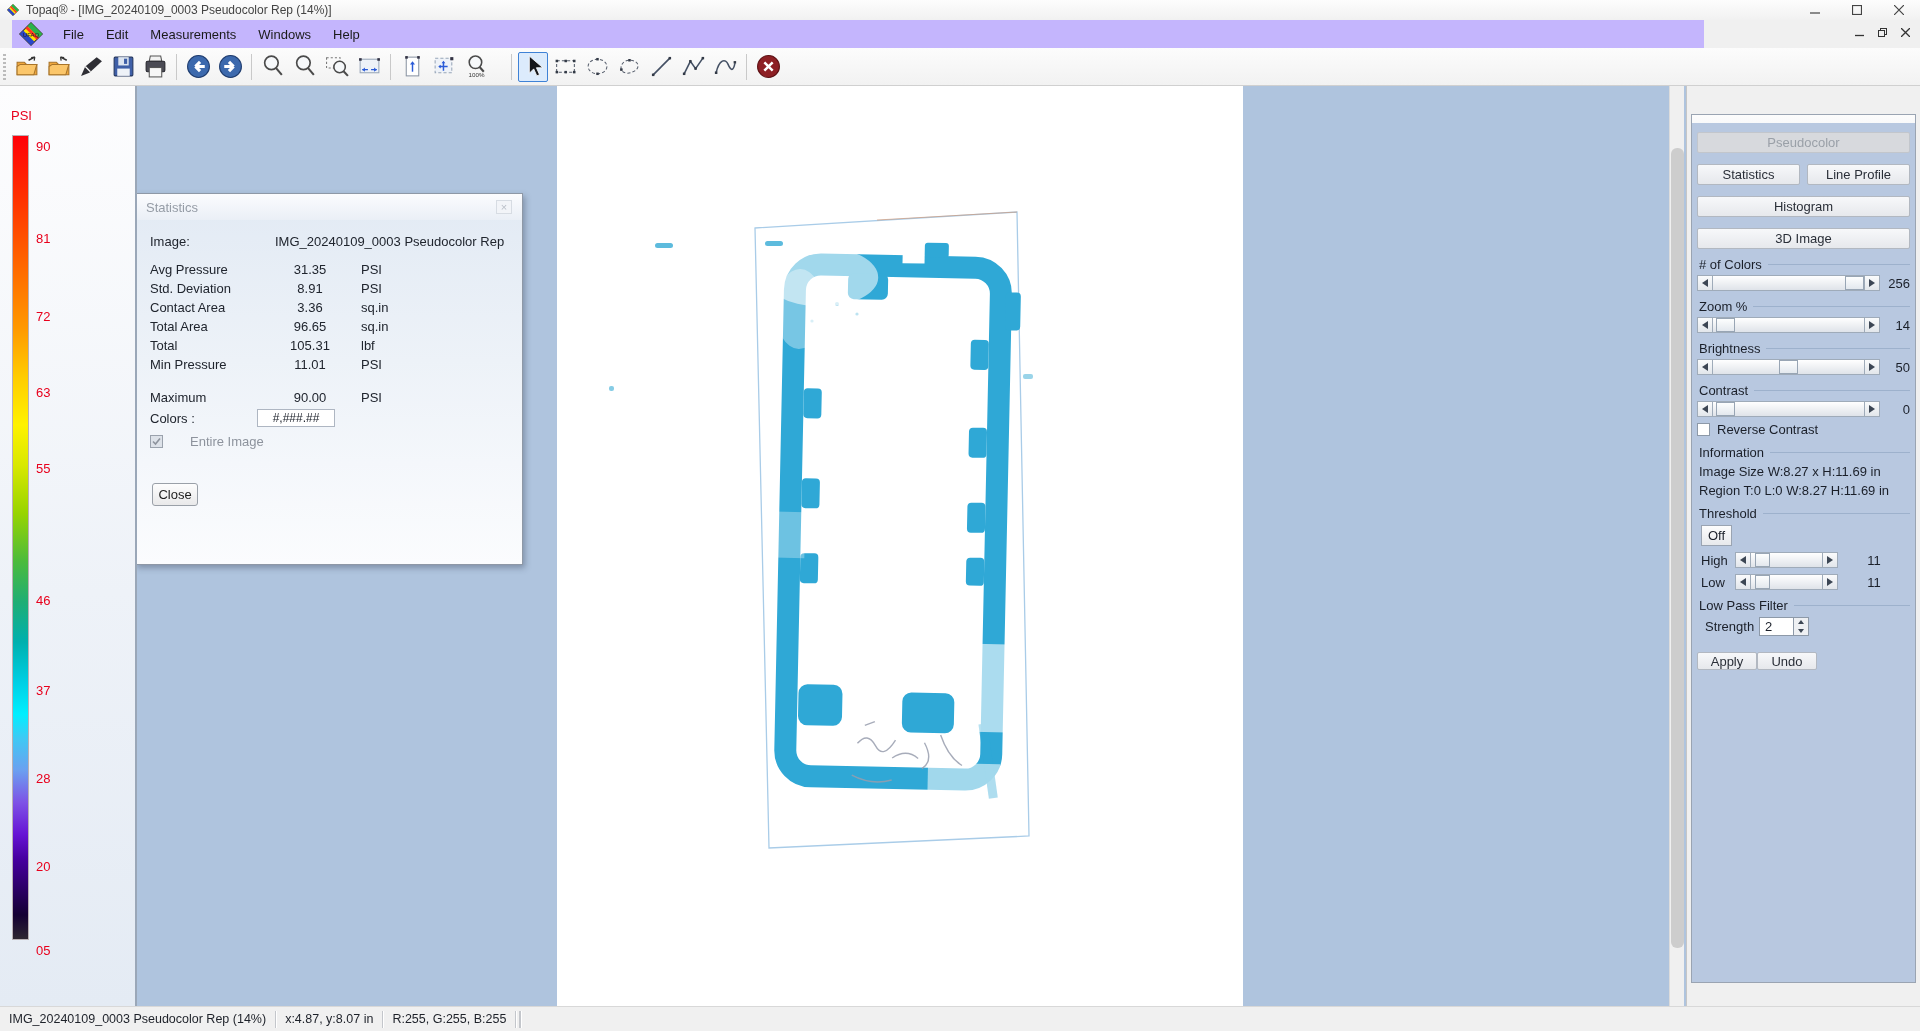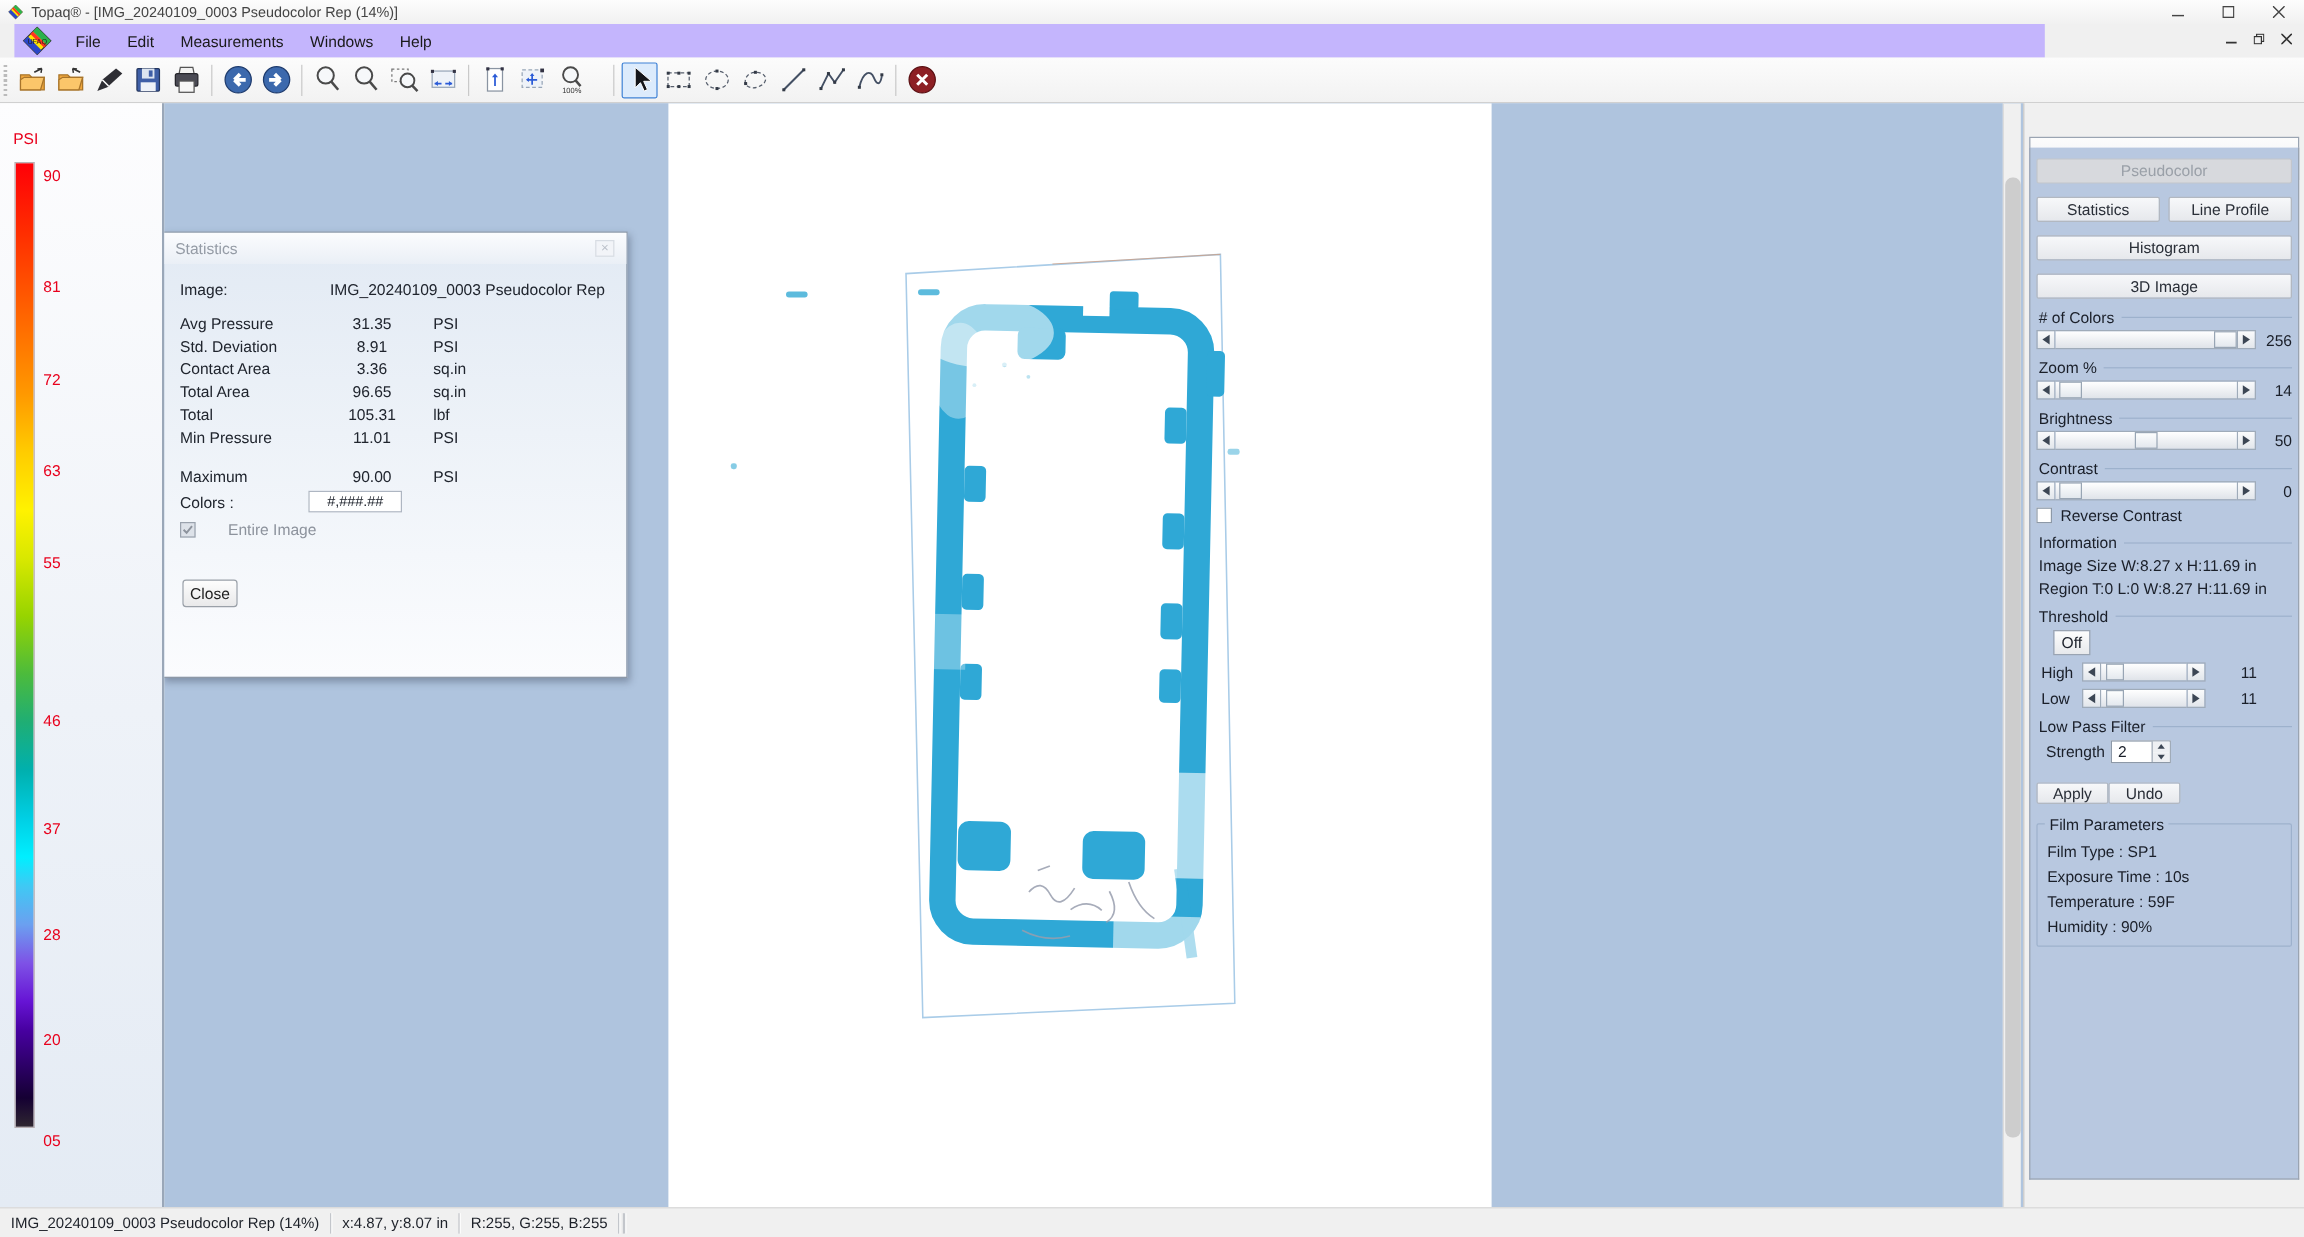--- a/index.html
+++ b/index.html
@@ -130,21 +130,21 @@
   .tri-r { width:0; height:0; border-style:solid; border-width:4px 0 4px 6px;
     border-color:transparent transparent transparent #3c4654; }
   .sliderrow { display:flex; align-items:center; }
   .sliderrow .slider { flex:1; }
   .sl-value { width:30px; text-align:right; font-size:13px; }
 
   .chkrow { display:flex; align-items:center; margin-top:5px; }
   .cbx2 { width:13px; height:13px; border:1px solid #8d99a8; background:#fff; margin-right:7px; }
 
   .infoline { margin:4px 0 0 2px; }
-  .offbtn { margin:4px 0 0 14px; width:31px; height:21px; background:linear-gradient(#fdfdfd,#e7e9ec);
+  .offbtn { margin:4px 0 0 4px; width:31px; height:21px; background:linear-gradient(#fdfdfd,#e7e9ec);
     border:1px solid #9aa4b2; display:flex; align-items:center; justify-content:center; }
   .threshrow { display:flex; align-items:center; margin-top:6px; }
   .threshrow .tlab { width:38px; padding-left:4px; }
   .threshrow .slider { width:103px; flex:none; }
   .threshrow .tval { flex:1; text-align:center; }
 
   .strengthrow { display:flex; align-items:center; margin-top:4px; }
   .strengthrow .slab { width:62px; padding-left:8px; }
   .spinner { width:50px; height:19px; background:#fff; border:1px solid #8d99a8;
     display:flex; align-items:center; }
@@ -732,27 +732,20 @@
                   <i class="tri-d"></i>
                 </span>
             </span>
           </span>
         </div>
         <div class="aurow">
           <div class="pbtn">Apply</div>
           <div class="pbtn">Undo</div>
         </div>
 
-        <div class="filmbox">
-          <span class="filmtitle">Film Parameters</span>
-          <div class="filmline">Film Type : SP1</div>
-          <div class="filmline">Exposure Time : 10s</div>
-          <div class="filmline">Temperature : 59F</div>
-          <div class="filmline">Humidity : 90%</div>
-        </div>
 
       </div>
     </div>
   </div>
 
   <div class="statusbar">
     <div class="sseg">IMG_20240109_0003 Pseudocolor Rep (14%)</div>
     <div class="ssep"></div>
     <div class="sseg">x:4.87, y:8.07 in</div>
     <div class="ssep"></div>

